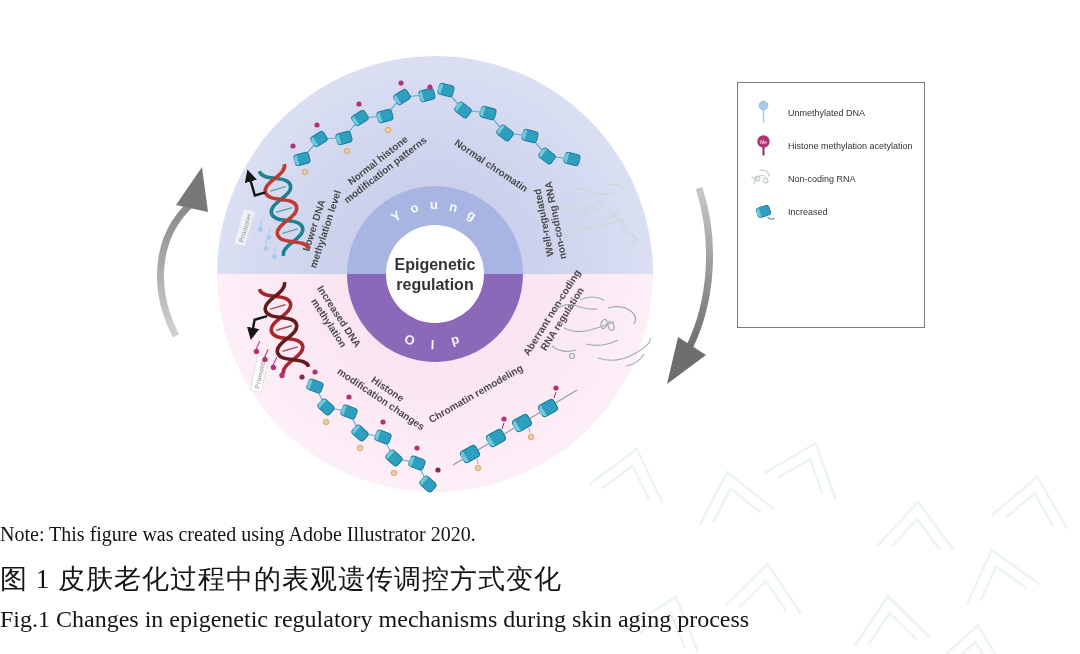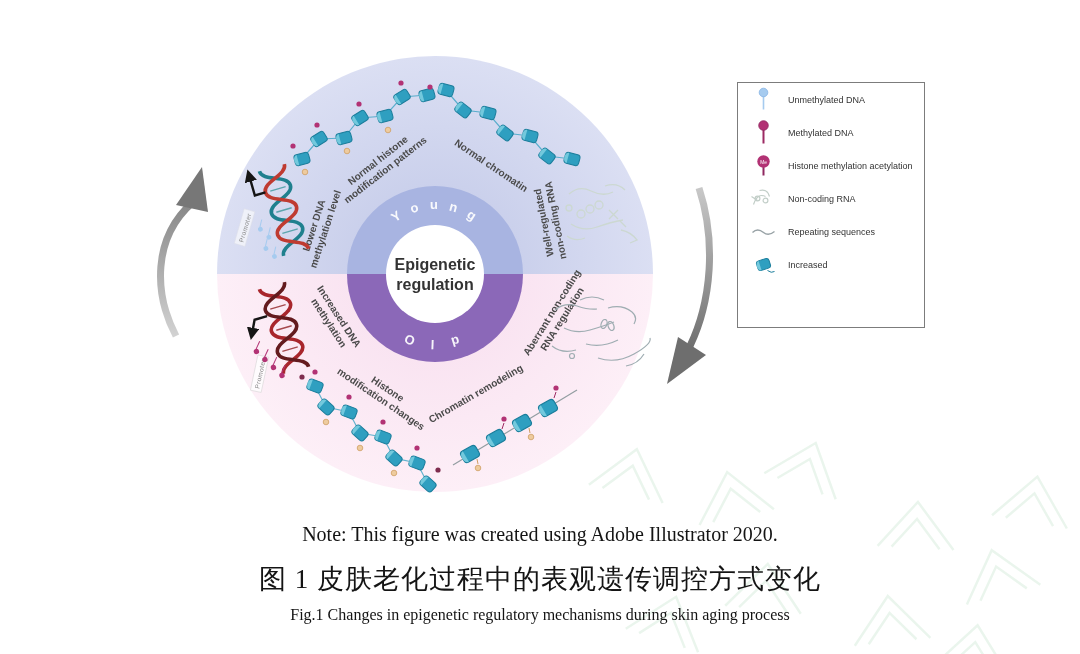--- a/index.html
+++ b/index.html
@@ -2,28 +2,28 @@
 <html style="--young-outer: #cbd2ec; --young-outer-edge: #dbdff3; --young-ring: #a8b4e1; --old-outer: #f9e4f1; --old-outer-edge: #fdf0f8; --old-ring: #8b68b8; --nucleosome: #2f9fc0; --nucleosome-dark: #1a7d9b; --methyl-magenta: #b23274; --acetyl-tan: #eecb9e; --dark-red: #7e2c4e; --unmethyl-blue: #a6cbef; --arrow-gray: #7a7a7a; --watermark-green: #ddefe1;"><head>
 <meta charset="utf-8">
 <style>
   html,body{margin:0;padding:0;width:1080px;height:654px;background:#ffffff;overflow:hidden;}
   #stage{position:absolute;inset:0;width:1080px;height:654px;}
   svg text{font-family:"Liberation Sans",sans-serif;}
   .lbl{font-size:10px;fill:#4a4a4a;text-anchor:middle;font-weight:bold;}
   .plbl{font-size:6.5px;fill:#8a8a8a;text-anchor:middle;letter-spacing:.4px;}
   .ringletter{font-size:13px;font-weight:bold;fill:#ffffff;text-anchor:middle;opacity:.93;}
   .centerlbl{font-size:16px;font-weight:bold;fill:#333333;text-anchor:middle;}
-  .legend{position:absolute;left:737px;top:82px;width:188px;height:246px;border:1px solid #7c7c7c;background:#fff;box-sizing:border-box;}
+  .legend{position:absolute;left:737px;top:82px;width:188px;height:246px;border:1px solid #7c7c7c;background:#fff;box-sizing:border-box;padding-top:13px;}
   .legend-row{display:flex;align-items:center;height:33px;padding-left:12px;}
   .legend-row svg{width:27px;height:27px;flex:0 0 27px;}
   .legend-label{font-family:"Liberation Sans",sans-serif;font-size:9px;color:#333;margin-left:11px;white-space:nowrap;}
-  .cap{position:absolute;left:0;width:1080px;text-align:center;font-family:"Liberation Serif",serif;color:#141414;}
+  .cap{position:absolute;left:0;width:1080px;font-family:"Liberation Serif",serif;color:#141414;}
   .cap-note{top:523px;font-size:20px;}
   .cap-zh{top:561px;font-size:27px;letter-spacing:1px;}
-  .cap-en{top:606px;font-size:16px;}
+  .cap-en{top:606px;font-size:24px;}
 </style>
 </head>
 <body>
 
 <svg id="stage" viewBox="0 0 1080 654" xmlns="http://www.w3.org/2000/svg">
   <defs>
     <g id="nuc">
       <rect x="-7.5" y="-5.5" width="15" height="11" rx="3" style="fill:var(--nucleosome);stroke:var(--nucleosome-dark);stroke-width:1"></rect>
       <path d="M-4.2,-5.3 a3.8,5.3 0 0 0 0,10.6 Z" style="fill:#7fd0e2;opacity:.85"></path>
     </g>
@@ -267,51 +267,38 @@
 <div class="legend">
   <div class="legend-row">
     <svg viewBox="-13.5 -13.5 27 27">
       <line x1="0" y1="-4" x2="0" y2="10" style="stroke:var(--unmethyl-blue);stroke-width:1.6"></line>
       <circle cx="0" cy="-7" r="4.3" style="fill:var(--unmethyl-blue);stroke:#86b4e4;stroke-width:.8"></circle>
     </svg>
     <span class="legend-label">Unmethylated DNA</span>
   </div>
   <div class="legend-row">
     <svg viewBox="-13.5 -13.5 27 27">
-      <line x1="0" y1="-3" x2="0" y2="11" style="stroke:#9c2a63;stroke-width:2"></line>
-      <circle cx="0" cy="-7" r="4.8" style="fill:var(--methyl-magenta);stroke:#8f2860;stroke-width:.8"></circle>
-    </svg>
-    <span class="legend-label">Methylated DNA</span>
-  </div>
-  <div class="legend-row">
-    <svg viewBox="-13.5 -13.5 27 27">
       <line x1="0" y1="0" x2="0" y2="10" style="stroke:#8f2860;stroke-width:2"></line>
       <circle cx="0" cy="-4" r="6.2" style="fill:var(--methyl-magenta)"></circle>
       <text x="0" y="-2" style="font-size:4.8px;fill:#fff;text-anchor:middle">Me</text>
     </svg>
     <span class="legend-label">Histone methylation acetylation</span>
   </div>
   <div class="legend-row">
     <svg viewBox="-13.5 -13.5 27 27" style="stroke:#c2cec8;fill:none">
       <path d="M-10,6 q4,-12 12,-8" stroke-width="1.2"></path>
       <path d="M-4,-8 q8,-2 10,6" stroke-width="1.2"></path>
       <path d="M-12,-2 l6,4" stroke-width="1.2"></path>
       <circle cx="2" cy="2" r="2.4" stroke-width="1.2"></circle>
       <circle cx="-6" cy="0" r="2.4" stroke-width="1.2"></circle>
     </svg>
     <span class="legend-label">Non-coding RNA</span>
   </div>
   <div class="legend-row">
     <svg viewBox="-13.5 -13.5 27 27">
-      <path d="M-11,1 q5,-5 11,0 q5,4 11,-1" style="stroke:#98a2a6;stroke-width:1.4;fill:none"></path>
-    </svg>
-    <span class="legend-label">Repeating sequences</span>
-  </div>
-  <div class="legend-row">
-    <svg viewBox="-13.5 -13.5 27 27">
       <g transform="rotate(-18)">
         <rect x="-6.5" y="-5" width="13" height="10" rx="2.8" style="fill:var(--nucleosome);stroke:var(--nucleosome-dark);stroke-width:1"></rect>
         <path d="M-3.6,-4.9 a3.4,4.9 0 0 0 0,9.8 Z" style="fill:#7fd0e2;opacity:.85"></path>
       </g>
       <path d="M4,6 q4,3 7,1" style="stroke:var(--nucleosome-dark);stroke-width:1;fill:none"></path>
     </svg>
     <span class="legend-label">Increased</span>
   </div>
 </div>
 

